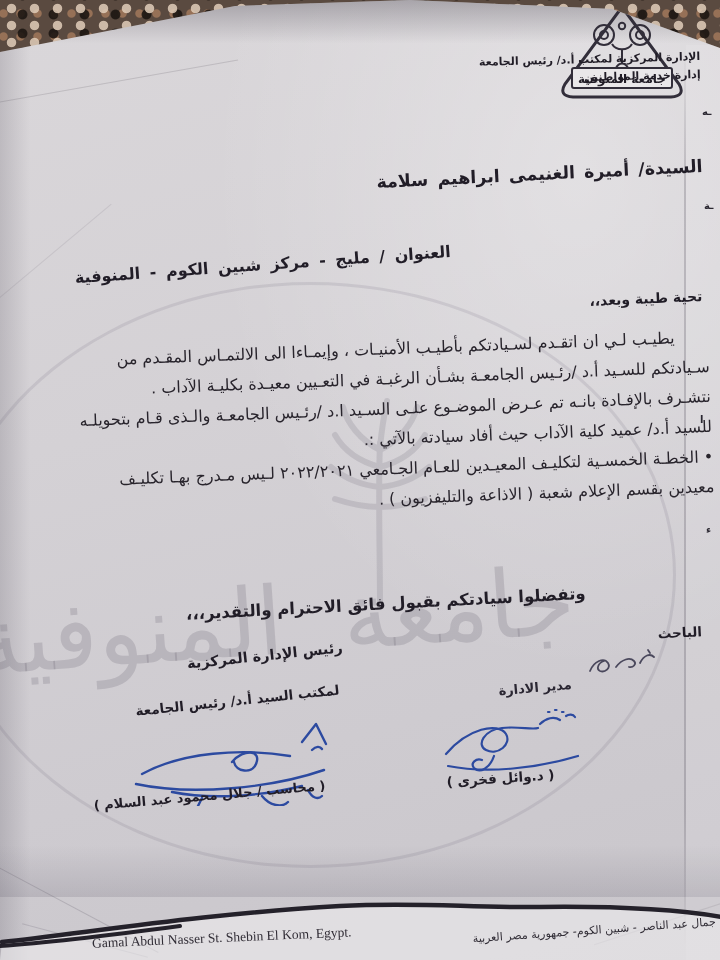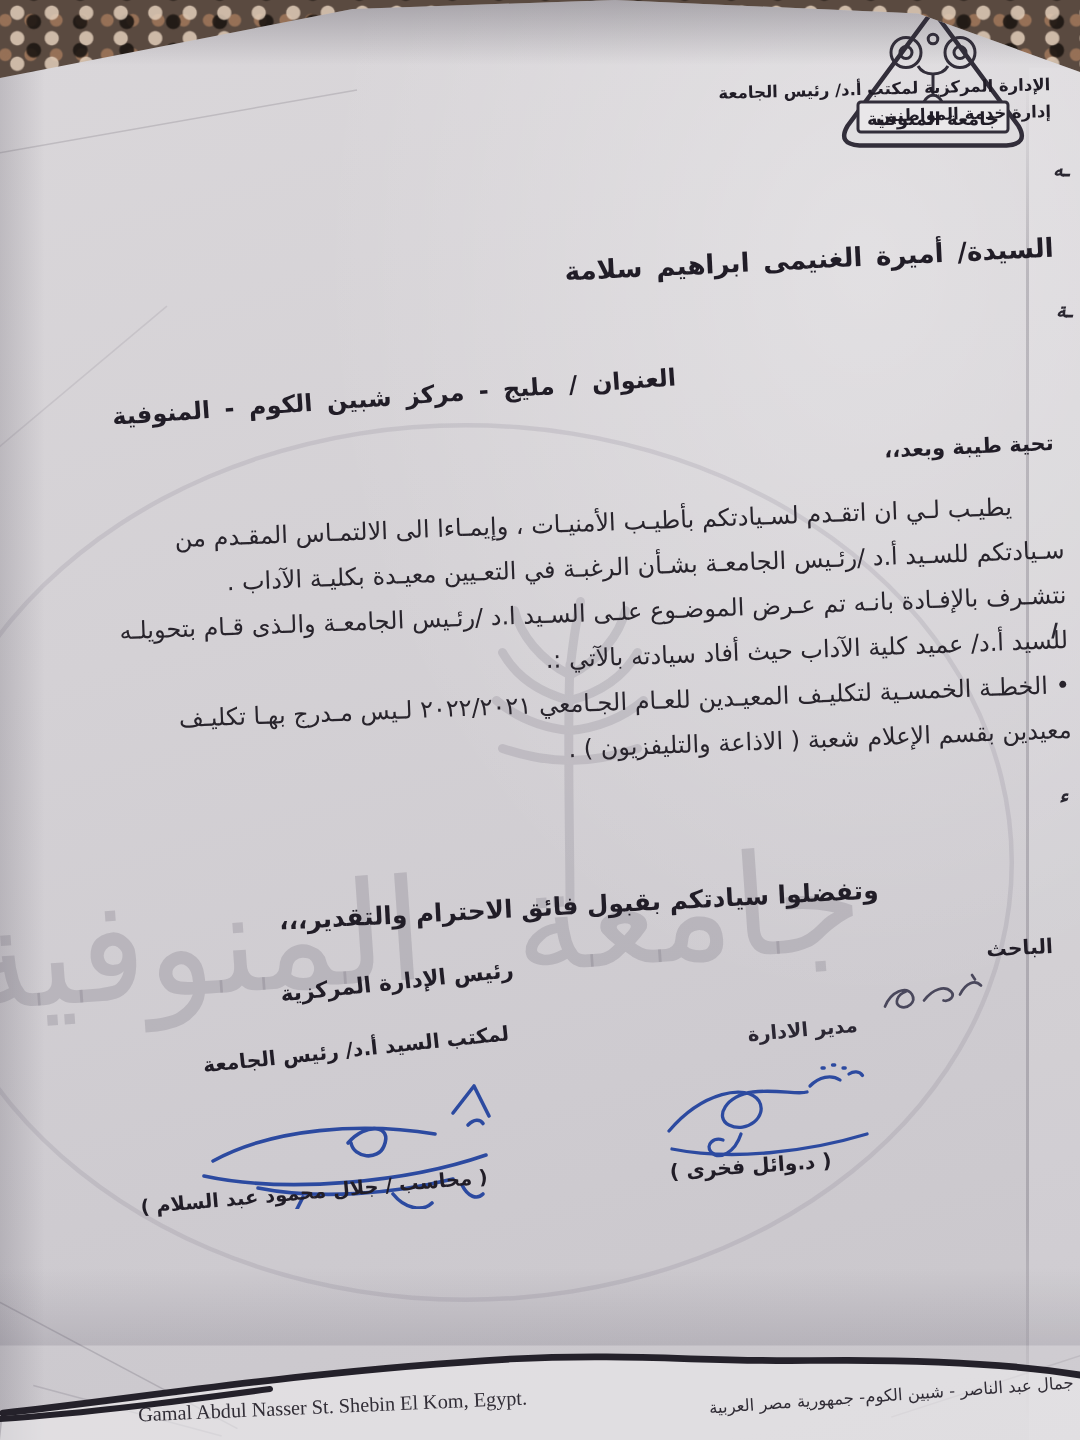--- a/index.html
+++ b/index.html
@@ -23,21 +23,21 @@
   .shade-top{left:0;top:0;width:720px;height:58px;background:linear-gradient(to bottom,rgba(45,40,52,0.30),rgba(45,40,52,0) 75%);}
   .shade-left{left:0;top:0;width:30px;height:960px;background:linear-gradient(to right,rgba(50,45,60,0.16),transparent);}
   .shade-bottom{left:0;top:845px;width:720px;height:52px;background:linear-gradient(to bottom,transparent,rgba(75,70,88,0.16));}
   .crease{border-top:1px solid rgba(55,50,65,0.16);height:0;}
   .fold-right{left:684px;top:48px;width:2px;height:900px;
     background:linear-gradient(to bottom,rgba(60,55,70,0),rgba(60,55,70,0.22) 15%,rgba(60,55,70,0.22) 85%,transparent);}
   .strip-right{left:686px;top:45px;width:34px;height:915px;background:rgba(255,255,255,0.10);}
   .wm-ellipse{left:-55px;top:282px;width:725px;height:580px;border:3px solid rgba(80,75,95,0.12);border-radius:50%;}
   .wm-text{left:-30px;top:588px;font-size:94px;color:rgba(90,85,100,0.20);transform:rotate(-4deg);
     transform-origin:left top;white-space:nowrap;word-spacing:30px;direction:rtl;}
-  .frag{font-size:13px;font-weight:bold;color:#2a2731;direction:rtl;font-style:italic;}
+  .frag{font-size:10px;font-weight:bold;color:#2a2731;direction:rtl;}
   .sig{stroke-linecap:round;stroke-linejoin:round;fill:none;}
 </style>
 </head>
 <body>
 
 <div class="photo">
   <div class="paper">
 
     <div class="abs shade-top"></div>
     <div class="abs shade-left"></div>

